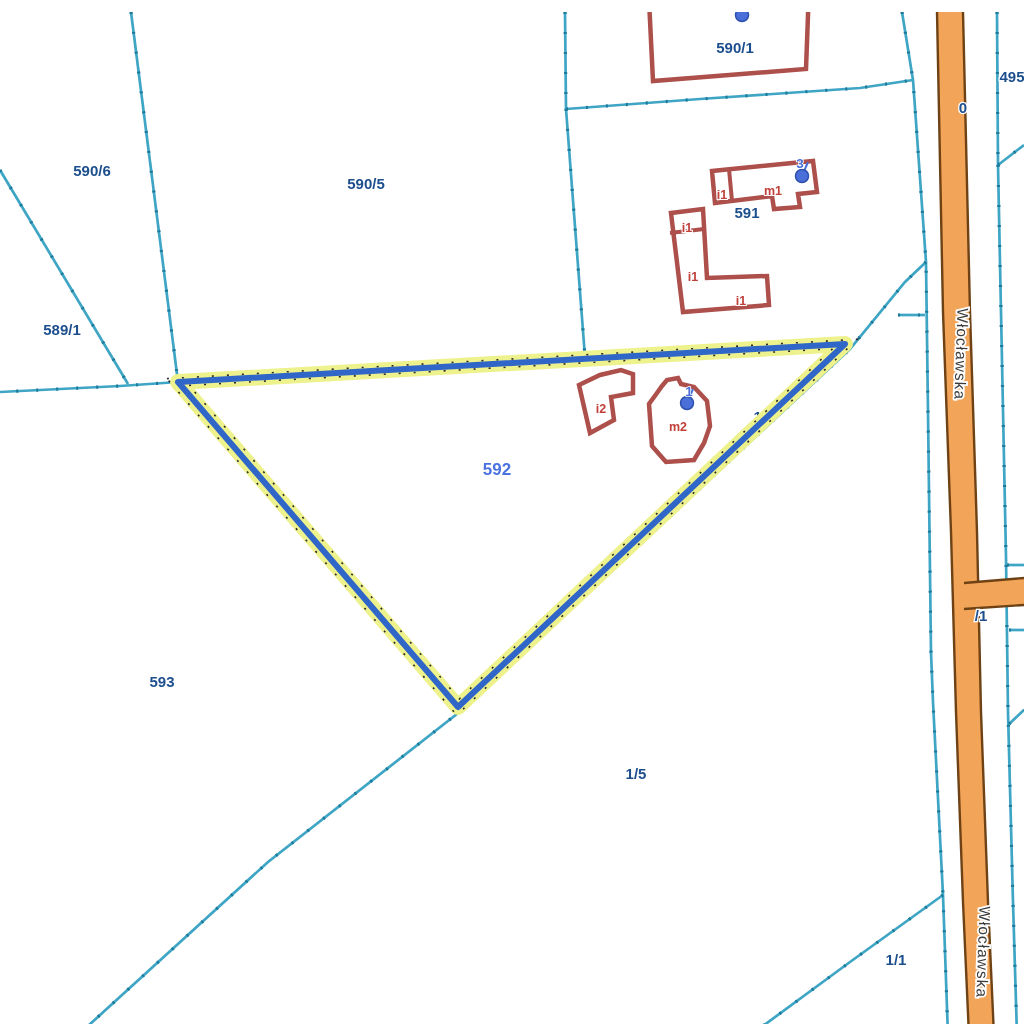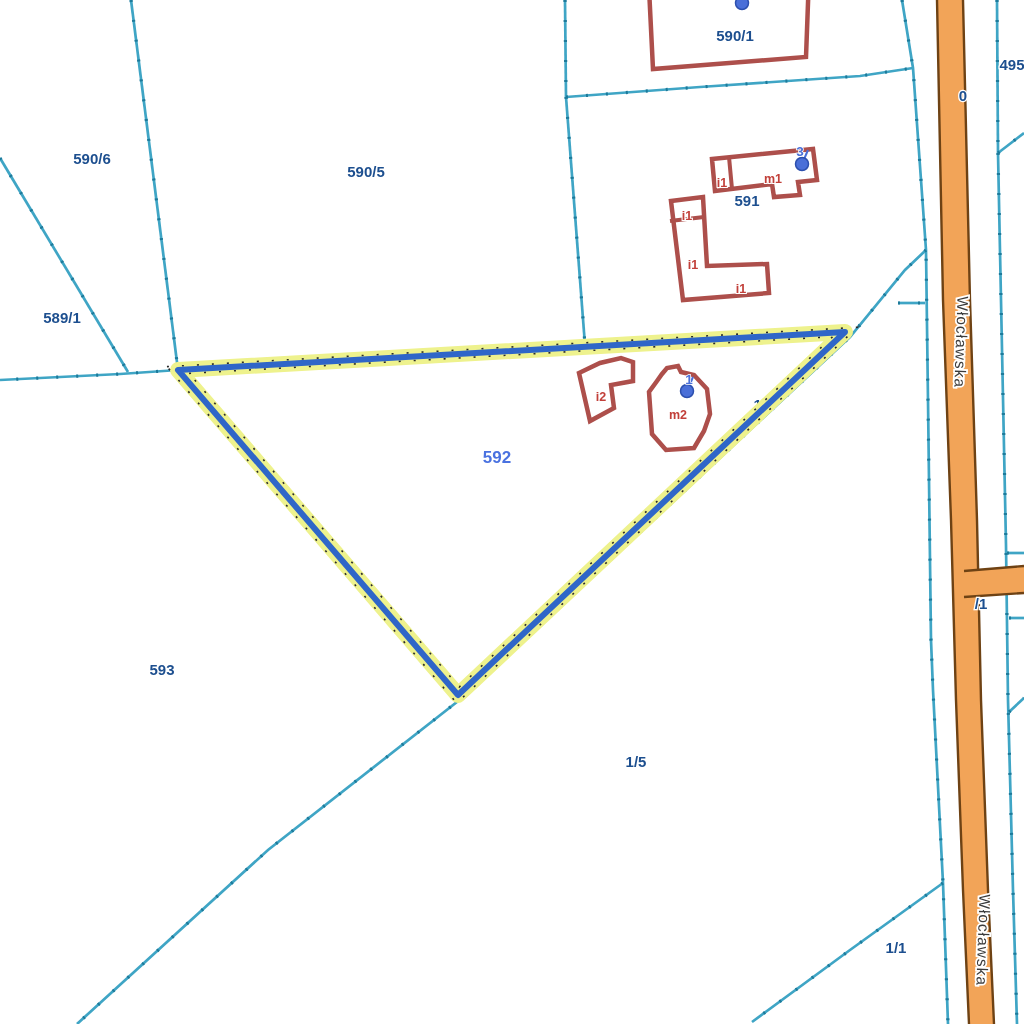--- a/index.html
+++ b/index.html
@@ -1,16 +1,16 @@
 <!DOCTYPE html>
 <html><head>
 <meta charset="utf-8">
 <style>
   html,body{margin:0;padding:0;background:#fff;width:1024px;height:1024px;overflow:hidden;}
-  #map-wrap{width:1024px;height:720px;position:relative;background:#ffffff;}
+  #map-wrap{width:1024px;height:720px;position:relative;background:#ffffff;margin-top:12px;}
   svg{display:block;}
   text{font-family:"Liberation Sans", sans-serif;}
   .lbl-parcel{font-size:15px;font-weight:bold;fill:#1d4f8f;paint-order:stroke;stroke:#ffffff;stroke-width:2.5px;text-anchor:middle;}
   .lbl-selected{font-size:17px;font-weight:bold;fill:#4a72e0;paint-order:stroke;stroke:#ffffff;stroke-width:2px;text-anchor:middle;}
   .lbl-building{font-size:12.5px;font-weight:bold;fill:#c2403a;paint-order:stroke;stroke:#ffffff;stroke-width:2px;text-anchor:middle;}
   .lbl-address{font-size:13.5px;font-weight:bold;fill:#4a6fd8;paint-order:stroke;stroke:#ffffff;stroke-width:1.5px;text-anchor:middle;}
   .lbl-road{font-size:15.5px;font-weight:normal;fill:#3b3b3b;paint-order:stroke;stroke:#ffffff;stroke-width:3.5px;text-anchor:middle;letter-spacing:1px;}
 </style>
 </head>
 <body>

